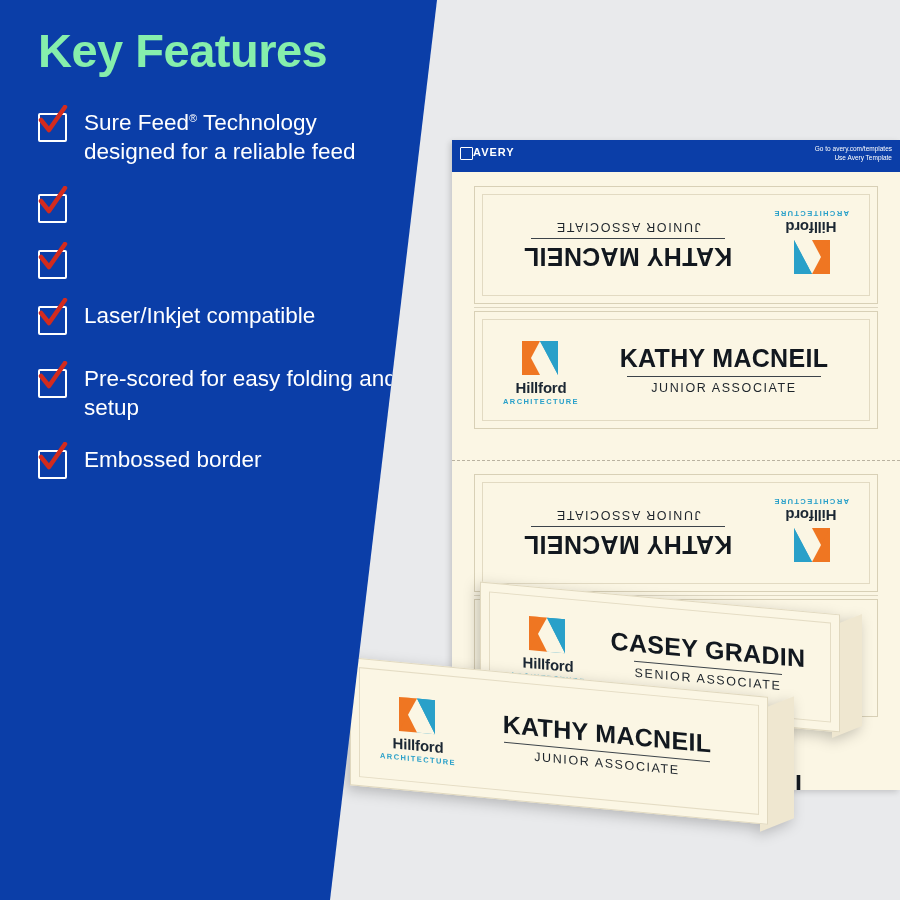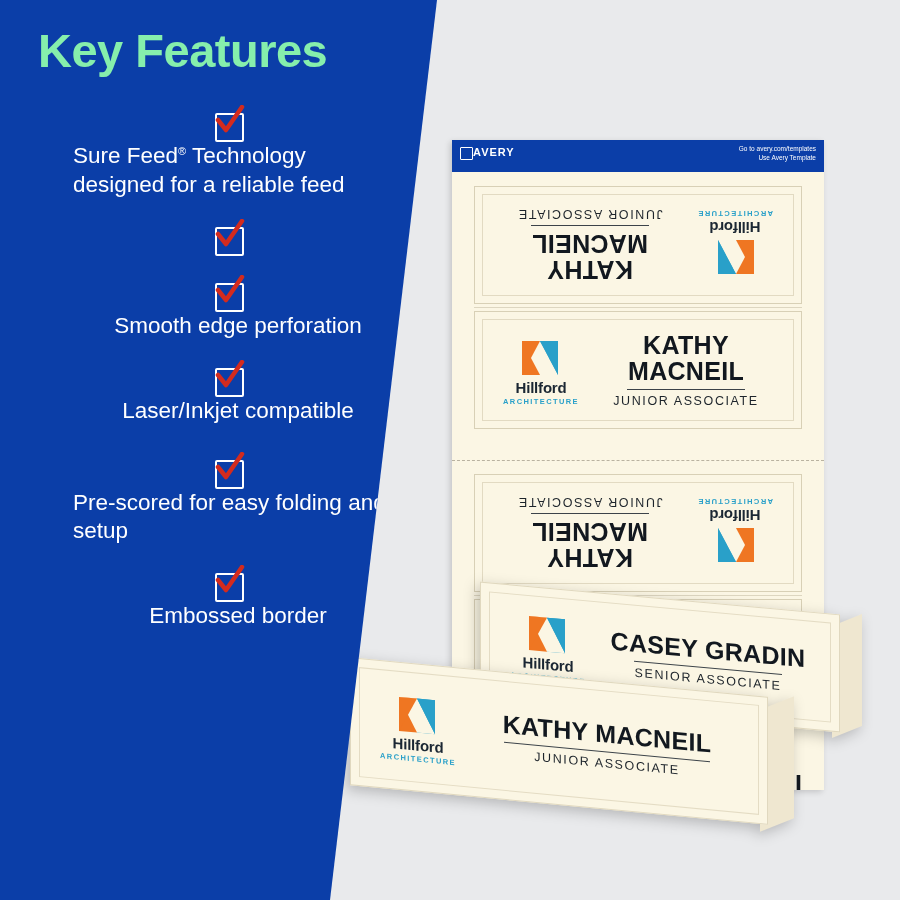--- a/index.html
+++ b/index.html
@@ -46,23 +46,22 @@
     margin: 0 0 34px 0;
   }
   .feature-list {
     list-style: none;
     margin: 0;
     padding: 0;
   }
   .feature-item {
     position: relative;
     display: flex;
-    align-items: center;
+    align-items: flex-start;
     margin-bottom: 23px;
-    flex-direction: column;
   }
   .check-box {
     position: relative;
     flex: 0 0 auto;
     width: 25px;
     height: 25px;
     border: 2px solid #ffffff;
     border-radius: 2px;
     margin-right: 17px;
     margin-top: 4px;
@@ -95,21 +94,21 @@
     height: 900px;
     background: #e9eaec;
     z-index: 1;
   }
 
   
   .sheet {
     position: absolute;
     left: 122px;
     top: 140px;
-    width: 372px;
+    width: 448px;
     height: 650px;
     background: #fbf6e4;
     box-shadow: -2px 2px 6px rgba(0,0,0,0.16);
     overflow: hidden;
   }
   .sheet-header {
     position: relative;
     height: 32px;
     background: #0b3ea8;
     color: #ffffff;
@@ -489,21 +488,20 @@
             </svg>
           </span>
         </li>
 
         <li class="feature-item">
           <span class="check-box">
             <svg class="check-mark" viewBox="0 0 32 32">
               <path d="M5 15 L13 25 L29 2" stroke="#d32b1e" stroke-width="4.5" fill="none" stroke-linecap="round" stroke-linejoin="round"></path>
             </svg>
           </span>
-          <span class="feature-text">Smooth edge perforation</span>
         </li>
 
         <li class="feature-item" style="margin-bottom:30px;">
           <span class="check-box">
             <svg class="check-mark" viewBox="0 0 32 32">
               <path d="M5 15 L13 25 L29 2" stroke="#d32b1e" stroke-width="4.5" fill="none" stroke-linecap="round" stroke-linejoin="round"></path>
             </svg>
           </span>
           <span class="feature-text">Laser/Inkjet compatible</span>
         </li>

